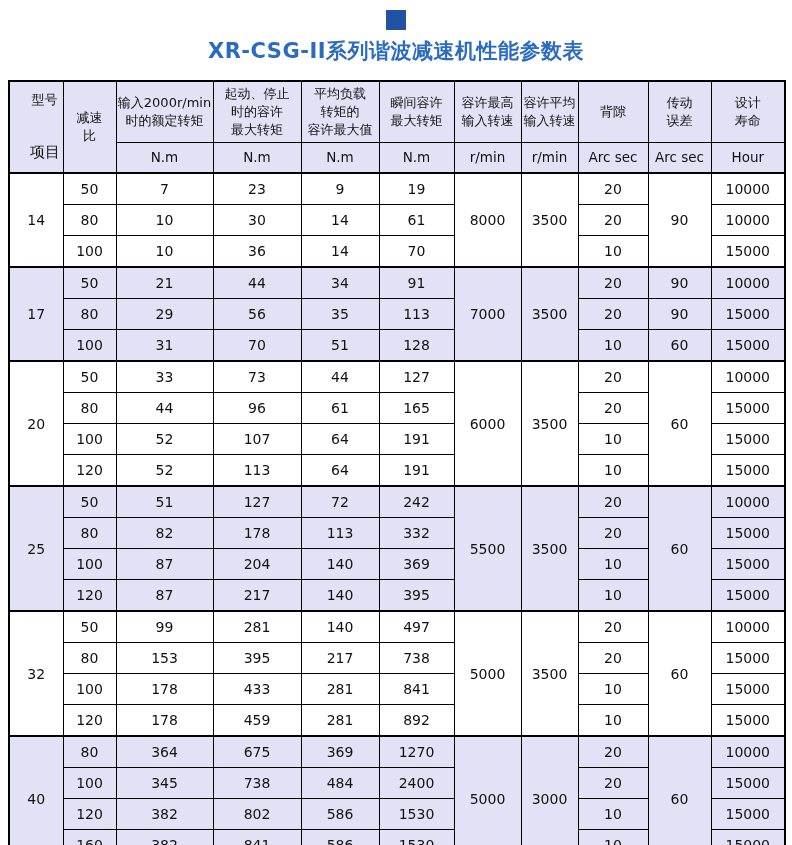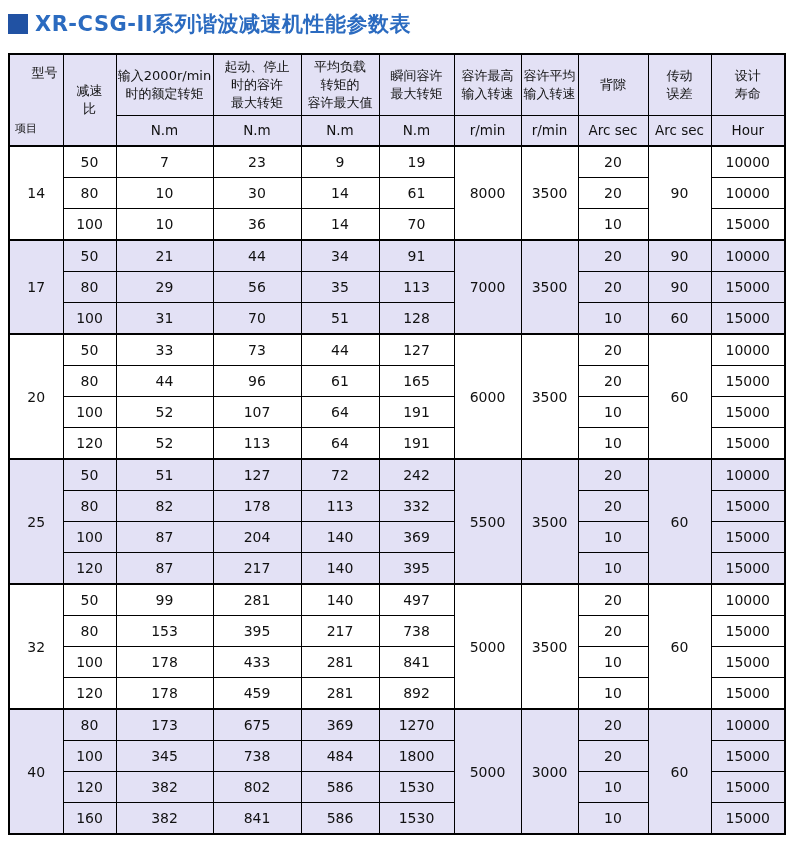--- a/index.html
+++ b/index.html
@@ -4,21 +4,21 @@
 <style>
   html,body { margin:0; padding:0; background:#ffffff; }
   body {
     width:792px; height:845px;
     font-family:"DejaVu Sans","Liberation Sans",sans-serif;
     color:#111;
   }
   .page { padding:6px 8px; }
 
   
-  .title-row { display:flex; align-items:center; gap:7px; margin:4px 0 15px 0; }
+  .title-row { display:flex; align-items:center; gap:7px; margin:4px 0 15px 0;flex-direction:column; }
   .title-bullet { width:20px; height:20px; background:#2152A3; flex:0 0 auto; }
   .title-text {
     font-size:21px; font-weight:600; color:#2B6BC0; letter-spacing:0.5px;
     white-space:nowrap;
   }
 
   
   table.perf {
     border-collapse:collapse; table-layout:fixed;
     width:776px; border:2px solid #000;
@@ -42,21 +42,21 @@
 
   
   th.corner {
     position:relative;
     background-image:linear-gradient(to bottom right,
       transparent calc(50% - 0.8px), #000 calc(50% - 0.8px),
       #000 calc(50% + 0.8px), transparent calc(50% + 0.8px));
     margin-top:48px;
   }
   th.corner .corner-top   { position:absolute; top:9px; right:5px; font-size:13px; }
-  th.corner .corner-bottom{ position:absolute; bottom:9px; left:5px; font-size:11px; }
+  th.corner .corner-bottom{ position:absolute; bottom:9px; left:20px; font-size:15px; }
 </style>
 </head>
 <body>
 
 <div class="page">
 
   <div class="title-row">
     <span class="title-bullet"></span>
     <span class="title-text">XR-CSG-II系列谐波减速机性能参数表</span>
   </div>
@@ -296,36 +296,36 @@
           <td>178</td>
           <td>459</td>
           <td>281</td>
           <td>892</td>
           <td>10</td>
           <td>15000</td>
         </tr>
         <tr class="lav group-start">
           <td class="model" rowspan="4">40</td>
           <td class="ratio">80</td>
-          <td>173</td>
+          <td>364</td>
           <td>675</td>
           <td>369</td>
           <td>1270</td>
           <td rowspan="4">5000</td>
           <td rowspan="4">3000</td>
           <td>20</td>
           <td rowspan="4">60</td>
           <td>10000</td>
         </tr>
         <tr class="lav">
           <td class="ratio">100</td>
           <td>345</td>
           <td>738</td>
           <td>484</td>
-          <td>1800</td>
+          <td>2400</td>
           <td>20</td>
           <td>15000</td>
         </tr>
         <tr class="lav">
           <td class="ratio">120</td>
           <td>382</td>
           <td>802</td>
           <td>586</td>
           <td>1530</td>
           <td>10</td>

